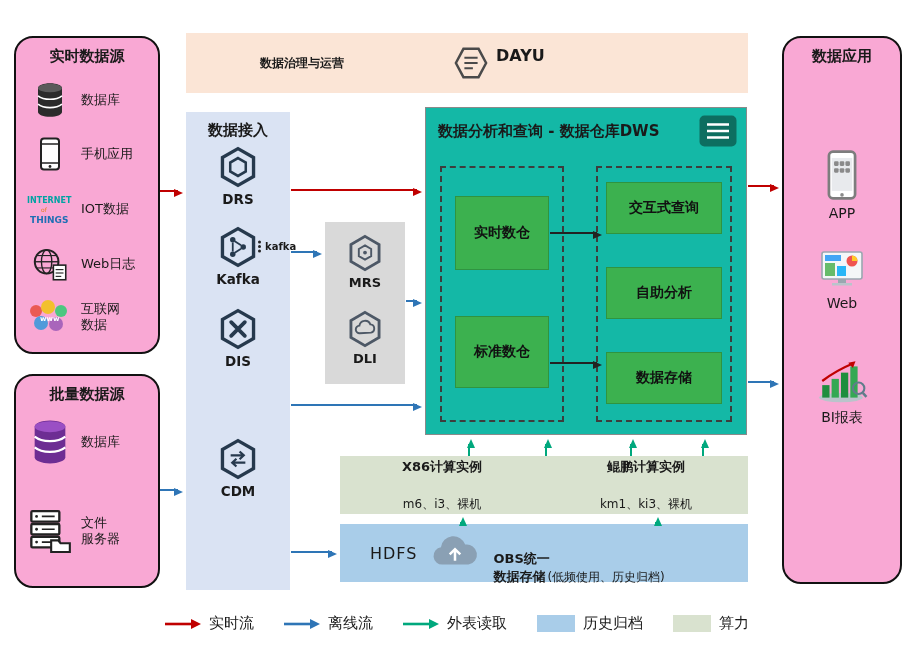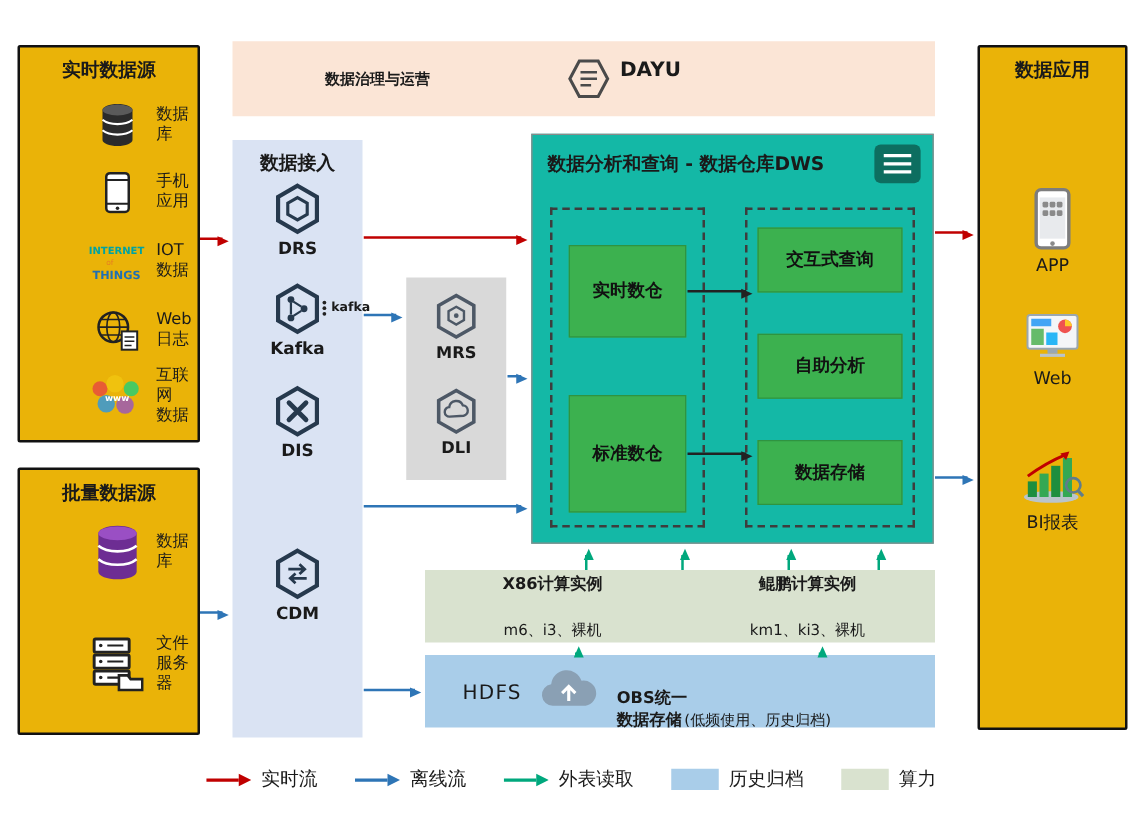--- a/index.html
+++ b/index.html
@@ -2,24 +2,24 @@
 <html><head>
 <meta charset="utf-8">
 <style>
   * { margin:0; padding:0; box-sizing:border-box; }
   body { background:#fff; }
   #canvas {
     position:relative; width:914px; height:651px; background:#fff;
     font-family:"DejaVu Sans","Liberation Sans",sans-serif; color:#1a1a1a; overflow:hidden;
   }
   
-  .src-box { position:absolute; border:2px solid #111; border-radius:2px; background:#eab308; }
+  .src-box { position:absolute; border:2px solid #111; border-radius:19px; background:#f9a8d4; }
   .box-title { text-align:center; font-weight:bold; font-size:15px; margin-top:9px; }
   .src-item { position:absolute; left:10px; right:4px; display:flex; align-items:center; gap:7px; height:48px; }
-  .src-item .ic { flex:0 0 48px; display:flex; justify-content:center;margin-left:44px; }
+  .src-item .ic { flex:0 0 48px; display:flex; justify-content:center; }
   .lbl { font-size:13px; white-space:pre-line; line-height:1.25; }
   
   #governance { position:absolute; left:186px; top:33px; width:562px; height:60px; background:#fbe5d6;
     display:flex; align-items:center; padding-left:74px; gap:108px; }
   #governance .banner-title { font-weight:bold; font-size:12px; }
   .dayu { display:flex; align-items:flex-start; gap:6px; font-weight:bold; font-size:16px; }
   
   #ingestion { position:absolute; left:186px; top:112px; width:104px; height:478px; background:#dae3f3; }
   .svc { position:absolute; left:0; width:100%; display:flex; flex-direction:column; align-items:center; gap:3px; }
   .svc .name { font-weight:bold; font-size:13.5px; }
@@ -251,21 +251,21 @@
         <rect x="1.5" y="1.5" width="37" height="31" rx="5" fill="#0d6e60"></rect>
         <path d="M9 10.5h22M9 17h22M9 23.5h22" stroke="#fff" stroke-width="2.6"></path>
       </svg>
     </div>
     <div id="dash-left" class="dash"></div>
     <div id="dash-right" class="dash"></div>
 
     <div class="module" style="left:29px;top:88px;width:94px;height:74px">
       <span>实时数仓</span>
     </div>
-    <div class="module" style="left:29px;top:208px;width:94px;height:94px">
+    <div class="module" style="left:29px;top:208px;width:94px;height:72px">
       <span>标准数仓</span>
     </div>
     <div class="module" style="left:180px;top:74px;width:116px;height:52px">
       <span>交互式查询</span>
     </div>
     <div class="module" style="left:180px;top:159px;width:116px;height:52px">
       <span>自助分析</span>
     </div>
     <div class="module" style="left:180px;top:244px;width:116px;height:52px">
       <span>数据存储</span>

